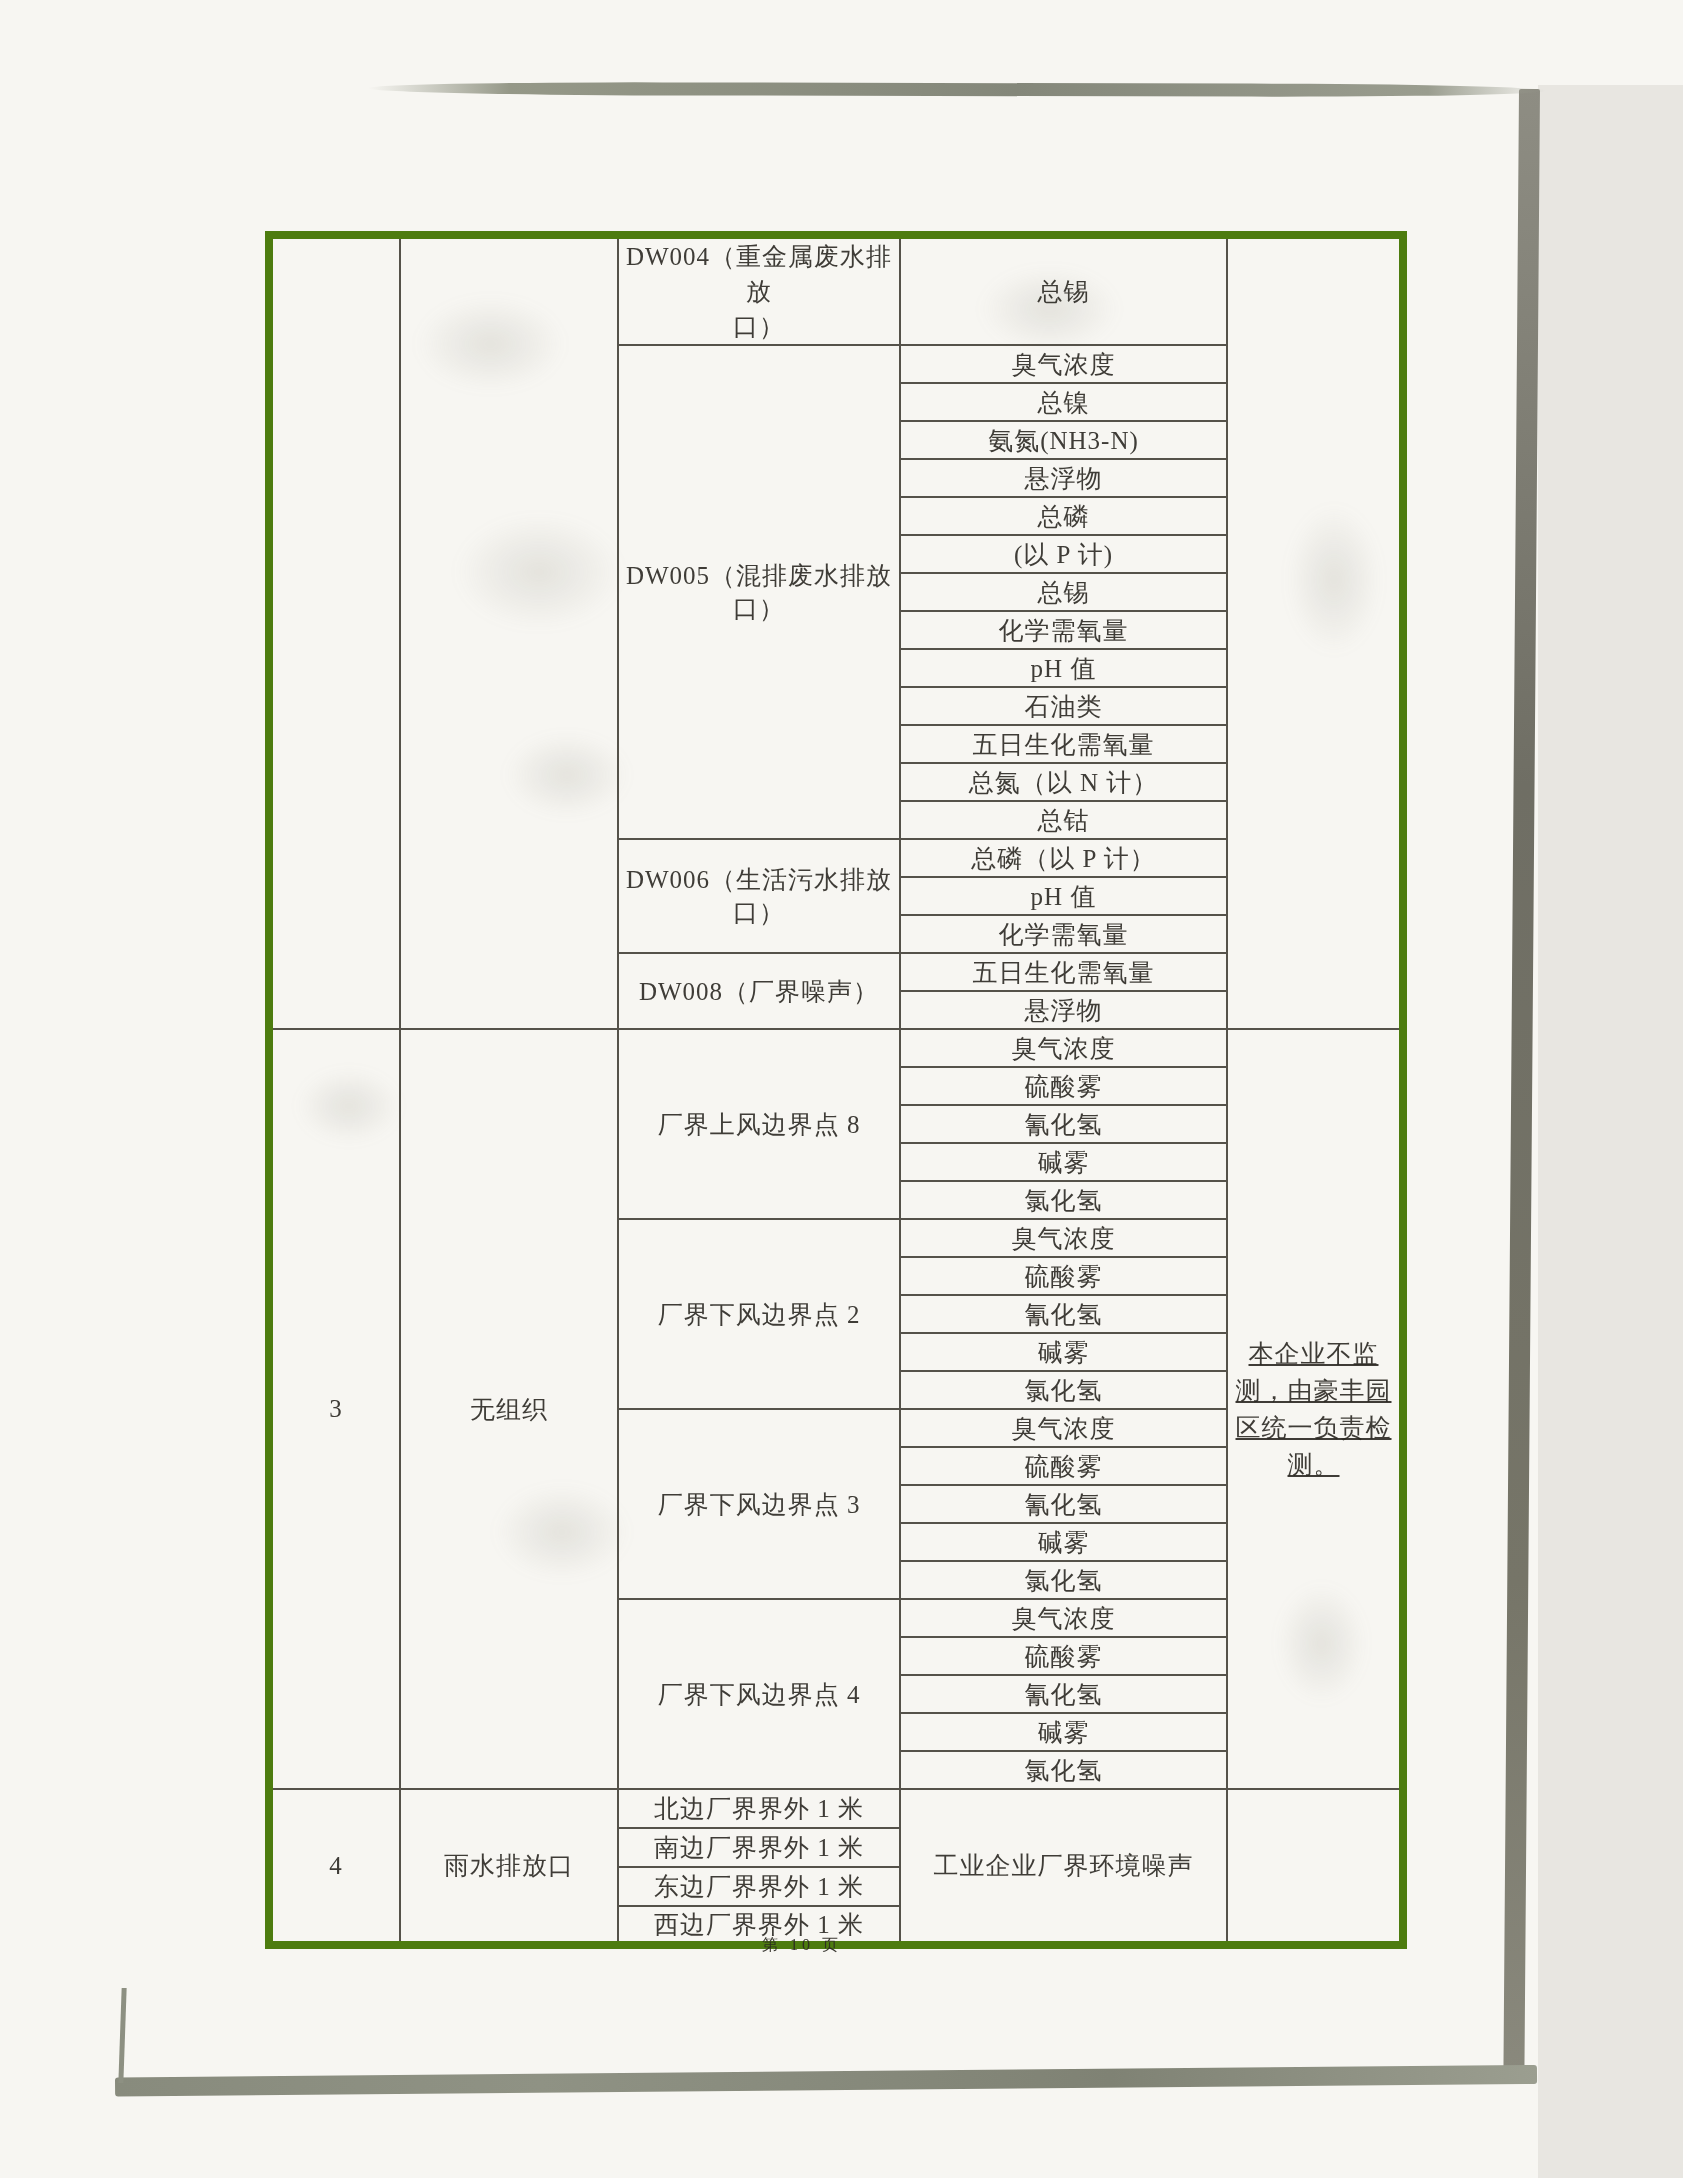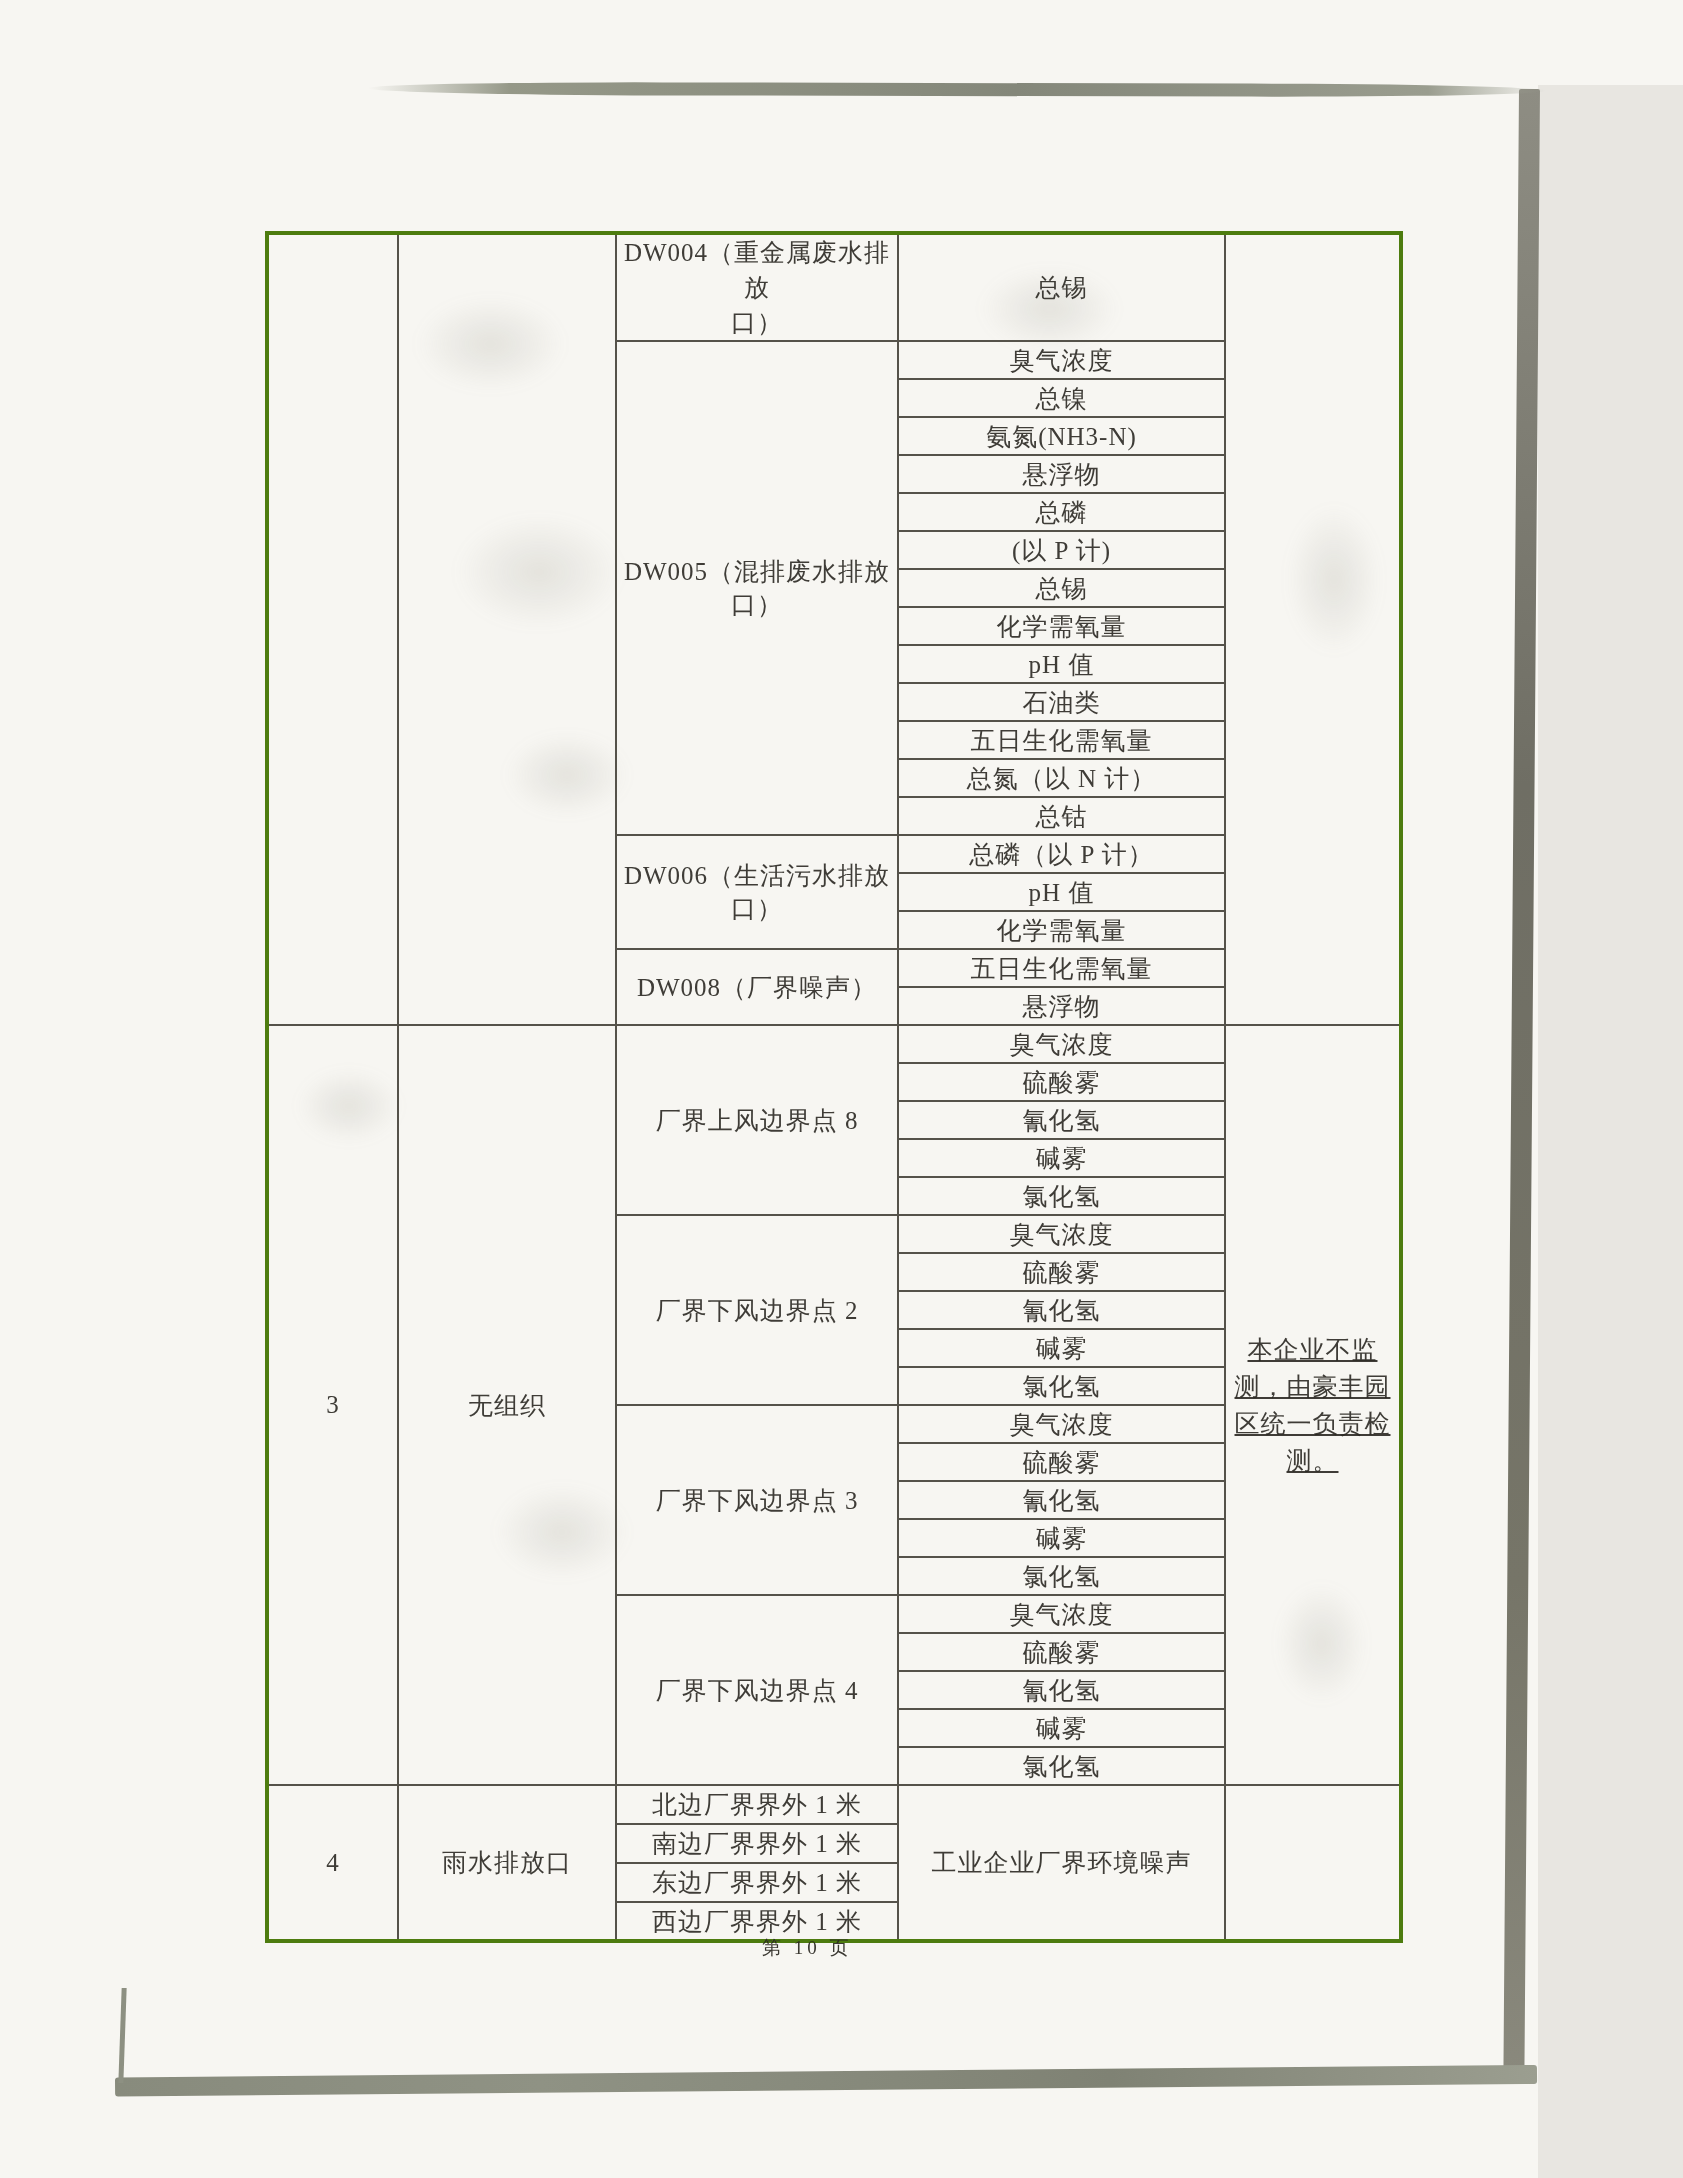--- a/index.html
+++ b/index.html
@@ -31,39 +31,39 @@
   }
   .blob{
     position:absolute;border-radius:50%;
     background:radial-gradient(closest-side,rgba(125,123,110,0.16),rgba(125,123,110,0));
     filter:blur(7px);
   }
   
   table.monitor{
     position:absolute;left:265px;top:231px;width:1134px;
     border-collapse:collapse;table-layout:fixed;
-    border:4px solid #4d7c0f;
+    border:8px solid #4d7c0f;
   }
   table.monitor td{
     border:2px solid #55524a;
     text-align:center;vertical-align:middle;
     font-size:25px;color:rgba(42,40,34,0.9);
     padding:0;letter-spacing:1px;
     overflow:hidden;
   }
   tr.rr{height:38px;}
   tr.rt{height:81px;}
   tr.rn{height:39px;}
   .pre{white-space:pre-line;}
   .name{line-height:35px;}
   .remark{line-height:37px;text-decoration:underline;}
   
   .page-footer{
     position:absolute;left:762px;top:1935px;width:158px;
-    font-size:19px;color:rgba(42,40,34,0.92);letter-spacing:4px;text-align:left;
+    font-size:16px;color:rgba(42,40,34,0.92);letter-spacing:4px;text-align:left;
   }
 </style>
 </head>
 <body>
 
 <div class="scan-right-bg"></div>
 <div class="scan-right-strip"></div>
 <div class="scan-top-sliver"></div>
 <div class="scan-bottom-band"></div>
 <div class="scan-left-edge"></div>

